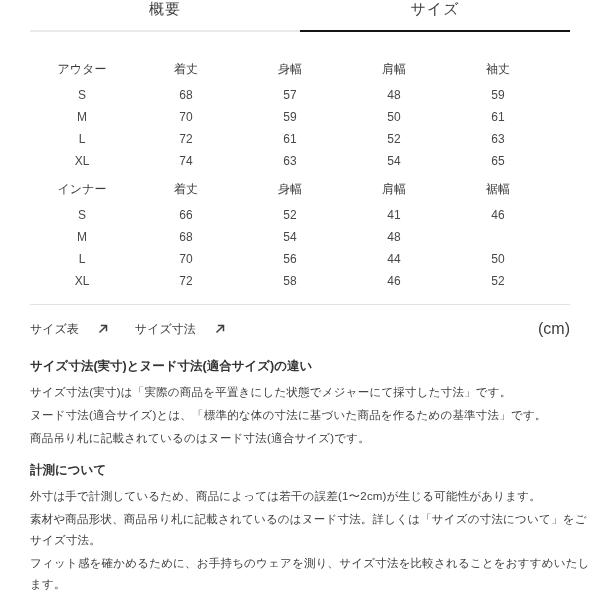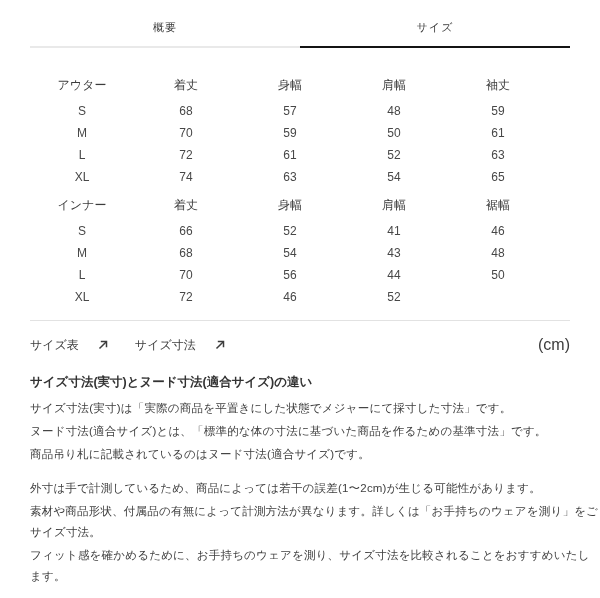--- a/index.html
+++ b/index.html
@@ -7,22 +7,22 @@
   body {
     width: 600px; height: 598px; overflow: hidden;
     font-family: "Liberation Sans", "DejaVu Sans", sans-serif;
     color: #3c3c3c;
   }
   .page { padding: 0 30px; }
 
   
   .tabs { display: flex; }
   .tab {
-    flex: 1; text-align: center; font-size: 11px; color: #3c3c3c;
-    padding: 20px 0 11px; border-bottom: 2px solid #e9e9e9;
+    flex: 1; text-align: center; font-size: 15px; color: #3c3c3c;
+    padding: 0 0 11px; border-bottom: 2px solid #e9e9e9;
     letter-spacing: 1px; cursor: pointer;
   }
   .tab.active { border-bottom-color: #141414; }
 
   
   .tables { margin-top: 26px; }
   .size-table { margin-bottom: 6px; }
   .size-table + .size-table { margin-top: 5px; }
   .trow {
     display: grid;
@@ -118,33 +118,33 @@
           <div class="tcell col-label">S</div>
           <div class="tcell">66</div>
           <div class="tcell">52</div>
           <div class="tcell">41</div>
           <div class="tcell">46</div>
         </div>
         <div class="trow">
           <div class="tcell col-label">M</div>
           <div class="tcell">68</div>
           <div class="tcell">54</div>
-          <div class="tcell">43</div>
           <div class="tcell">48</div>
         </div>
         <div class="trow">
           <div class="tcell col-label">L</div>
           <div class="tcell">70</div>
           <div class="tcell">56</div>
           <div class="tcell">44</div>
           <div class="tcell">50</div>
         </div>
         <div class="trow">
           <div class="tcell col-label">XL</div>
           <div class="tcell">72</div>
+          <div class="tcell">58</div>
           <div class="tcell">46</div>
           <div class="tcell">52</div>
         </div>
       </div>
     </div>
 
   <div class="divider"></div>
 
   <div class="links-row">
     <a class="link">
@@ -175,25 +175,26 @@
           <span class="line">サイズ寸法(実寸)は「実際の商品を平置きにした状態でメジャーにて採寸した寸法」です。</span>
         </p>
         <p class="para">
           <span class="line">ヌード寸法(適合サイズ)とは、「標準的な体の寸法に基づいた商品を作るための基準寸法」です。</span>
         </p>
         <p class="para">
           <span class="line">商品吊り札に記載されているのはヌード寸法(適合サイズ)です。</span>
         </p>
       </section>
       <section class="text-section">
+        <h3 class="section-heading">計測について</h3>
         <p class="para">
           <span class="line">外寸は手で計測しているため、商品によっては若干の誤差(1〜2cm)が生じる可能性があります。</span>
         </p>
         <p class="para">
-          <span class="line">素材や商品形状、付属品の有無によって計測方法が異なります。詳しくは「お手持ちのウェアを測り」をご</span>
+          <span class="line">素材や商品形状、商品吊り札に記載されているのはヌード寸法。詳しくは「サイズの寸法について」をご</span>
           <span class="line">サイズ寸法。</span>
         </p>
         <p class="para">
           <span class="line">フィット感を確かめるために、お手持ちのウェアを測り、サイズ寸法を比較されることをおすすめいたし</span>
           <span class="line">ます。</span>
         </p>
       </section>
     </div>
 
 </div>

